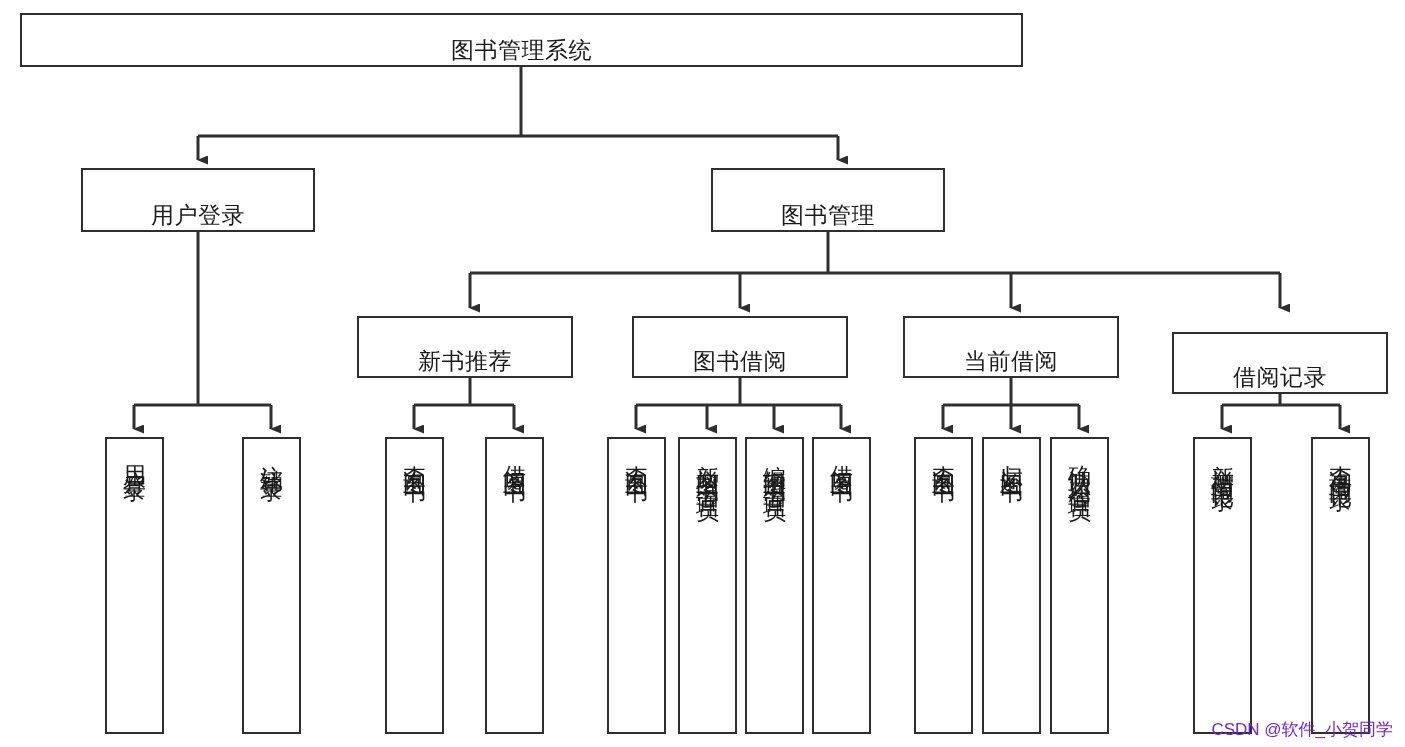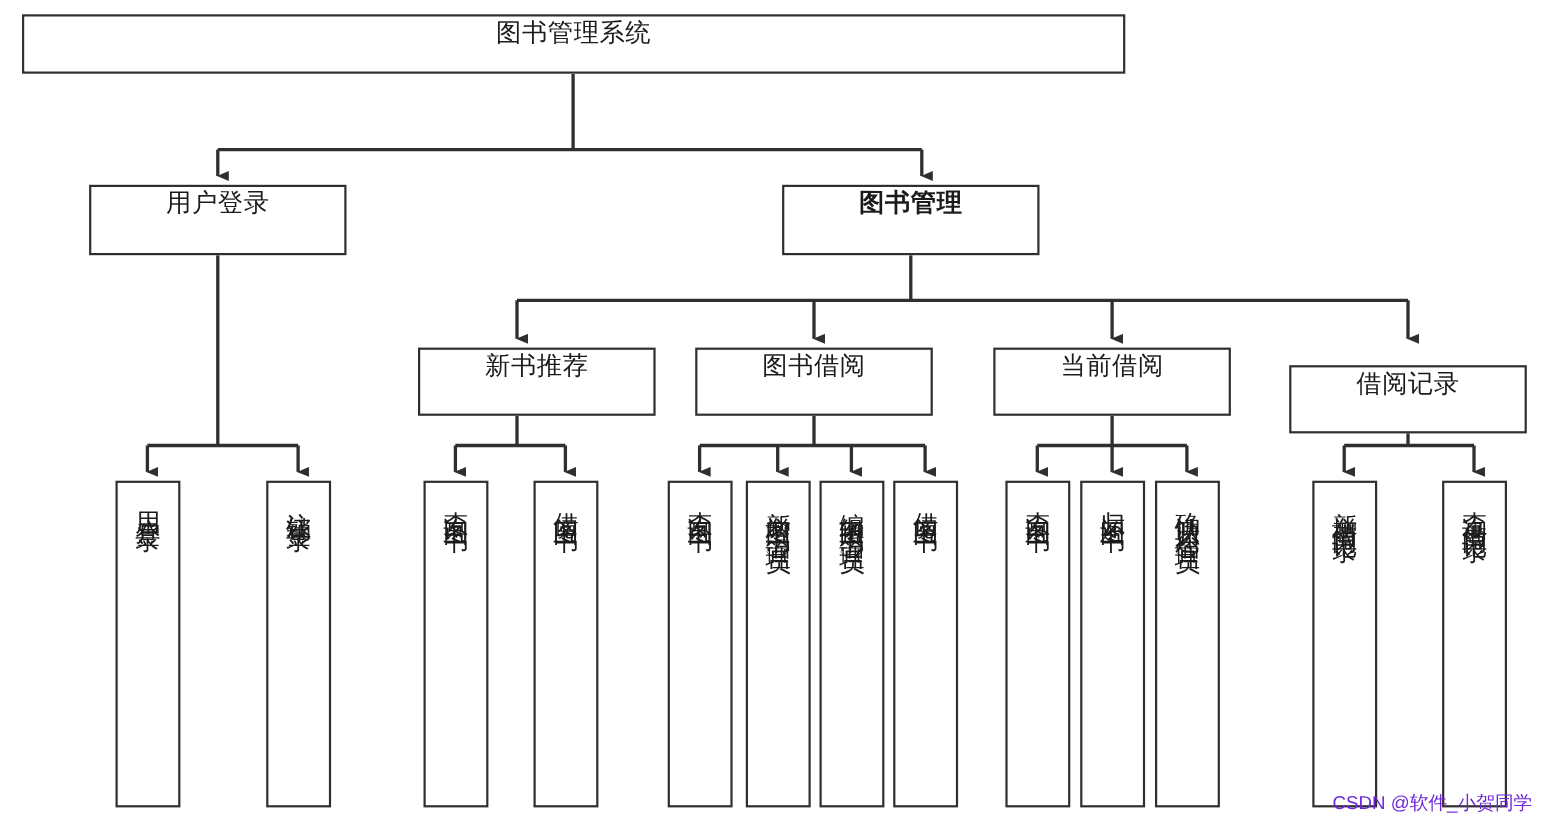--- a/index.html
+++ b/index.html
@@ -25,21 +25,21 @@
     width: 1405px;
     height: 747px;
     pointer-events: none;
   }
   .node {
     position: absolute;
     box-sizing: border-box;
     background: #ffffff;
     border: 2px solid #2f2f2f;
     display: flex;
-    align-items: flex-start;
+    align-items: flex-end;
     justify-content: center;
     color: #1b1b1b;
     text-align: center;
     z-index: 2;
   }
   .node.root,
   .node.branch {
     font-size: 23px;
     line-height: 1.25;
     letter-spacing: 0.5px;
@@ -127,25 +127,25 @@
     </g>
   </svg>
 
   <div class="node root" style="left:20px; top:13px; width:1003px; height:54px;">
     <span class="label">图书管理系统</span>
   </div>
 
   <div class="node branch" style="left:81px; top:168px; width:234px; height:64px;">
     <span class="label">用户登录</span>
   </div>
-  <div class="node branch" style="left:711px; top:168px; width:234px; height:64px;font-weight:bold;">
+  <div class="node branch" style="left:711px; top:168px; width:234px; height:64px;">
     <span class="label">图书管理</span>
   </div>
 
-  <div class="node branch" style="left:380px; top:316px; width:216px; height:62px;">
+  <div class="node branch" style="left:357px; top:316px; width:216px; height:62px;">
     <span class="label">新书推荐</span>
   </div>
   <div class="node branch" style="left:903px; top:316px; width:216px; height:62px;">
     <span class="label">当前借阅</span>
   </div>
   <div class="node branch" style="left:632px; top:316px; width:216px; height:62px;">
     <span class="label">图书借阅</span>
   </div>
   <div class="node branch" style="left:1172px; top:316px; width:216px; height:62px;margin-top:16px;">
     <span class="label">借阅记录</span>

